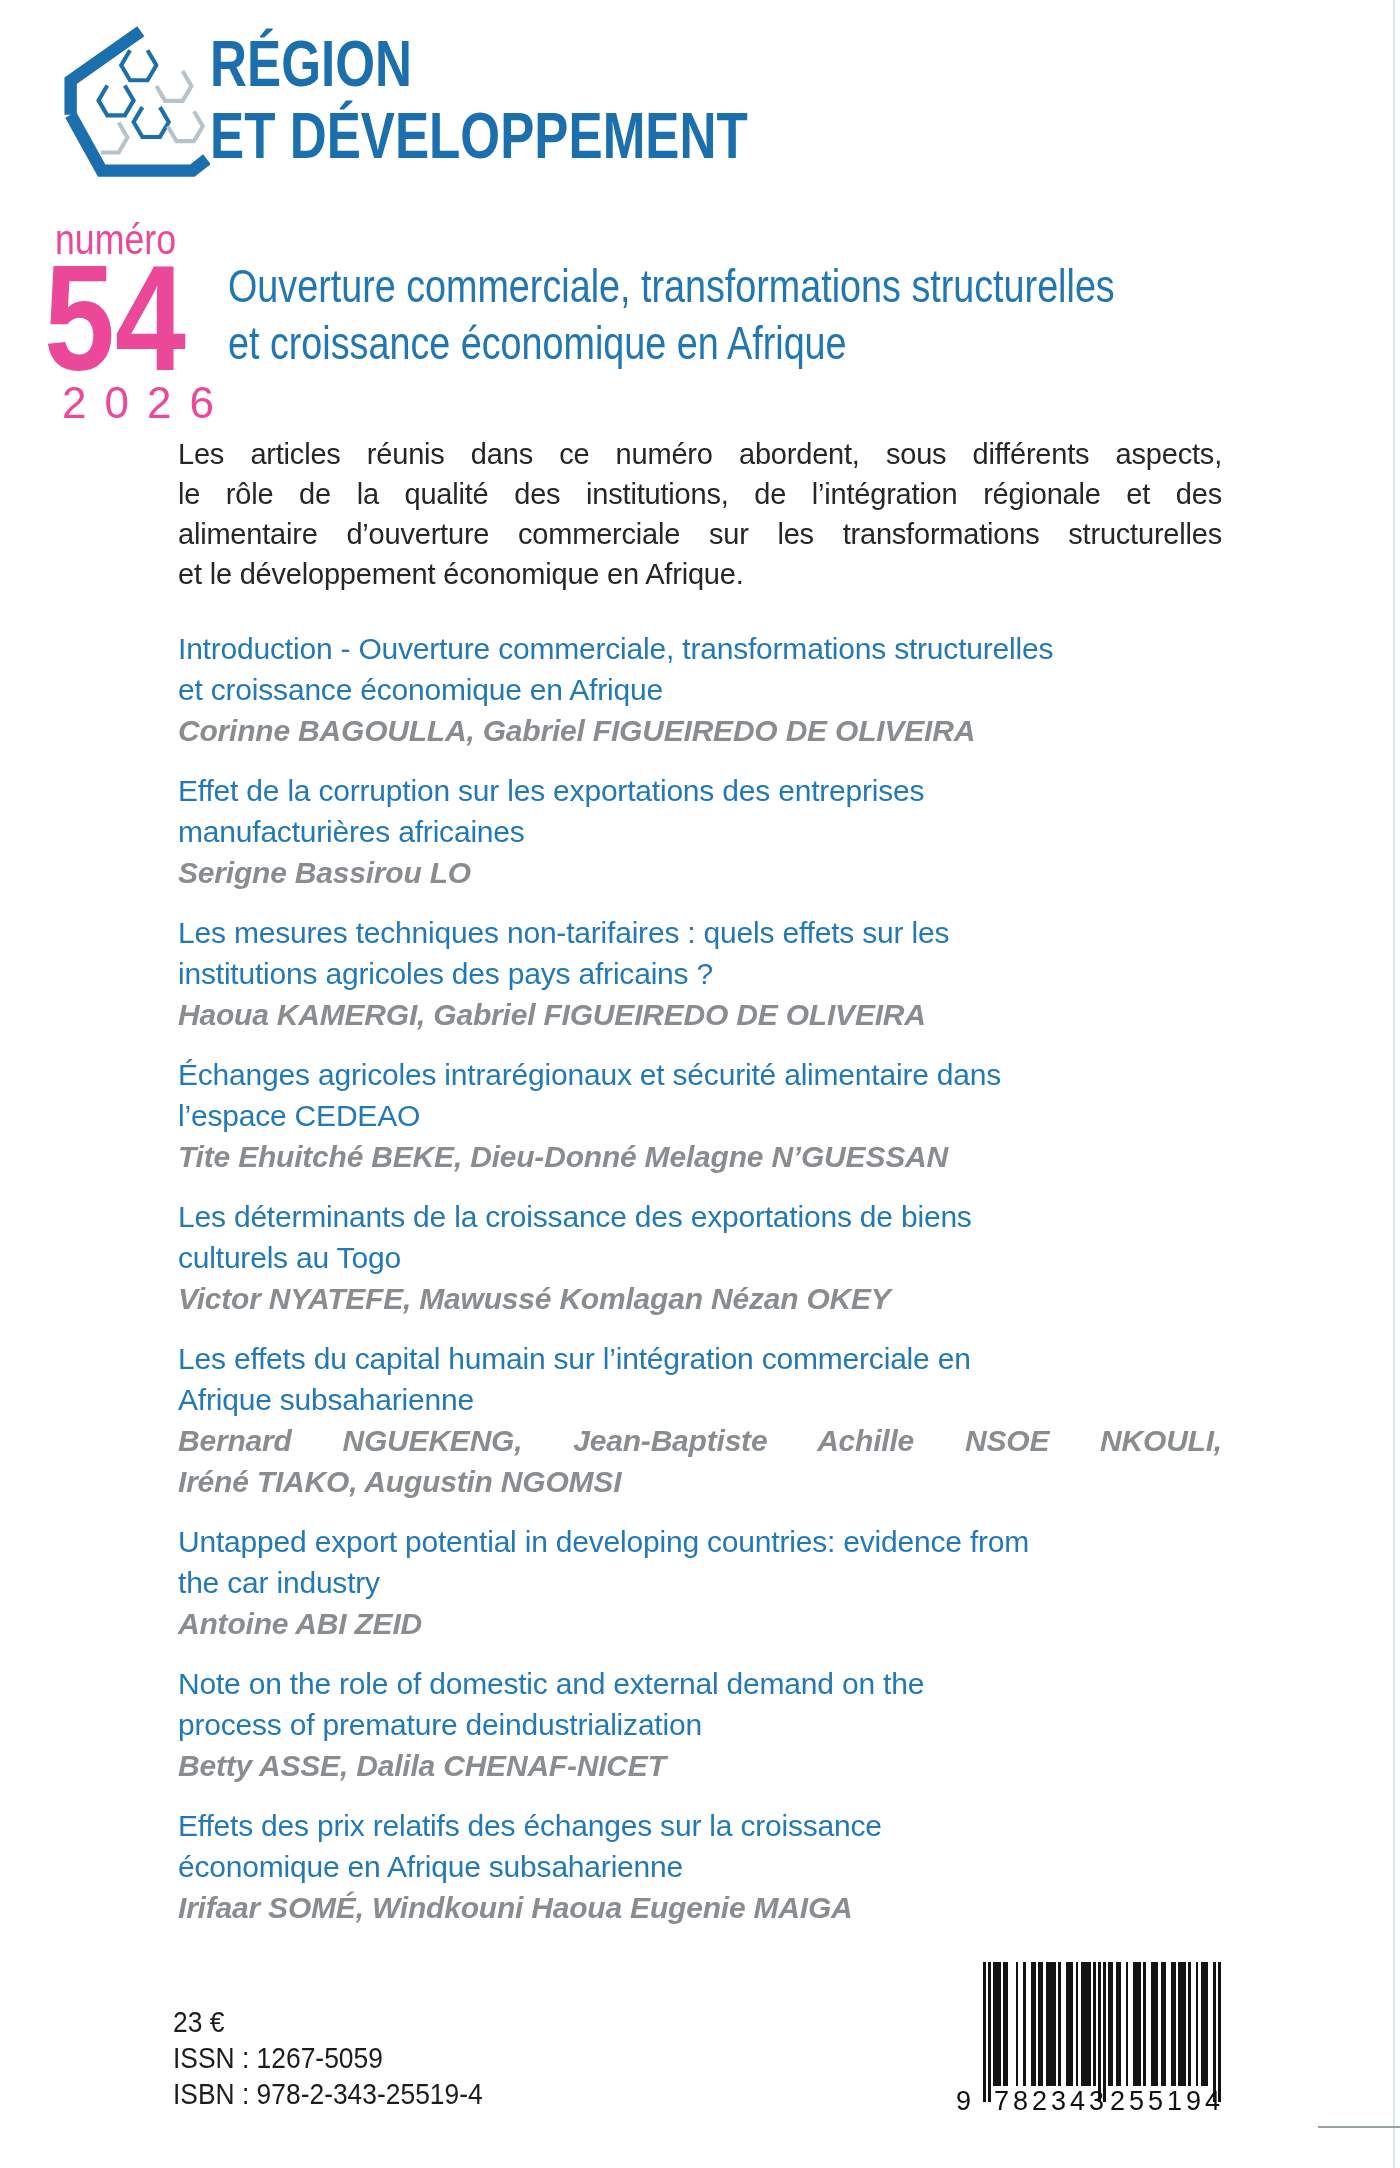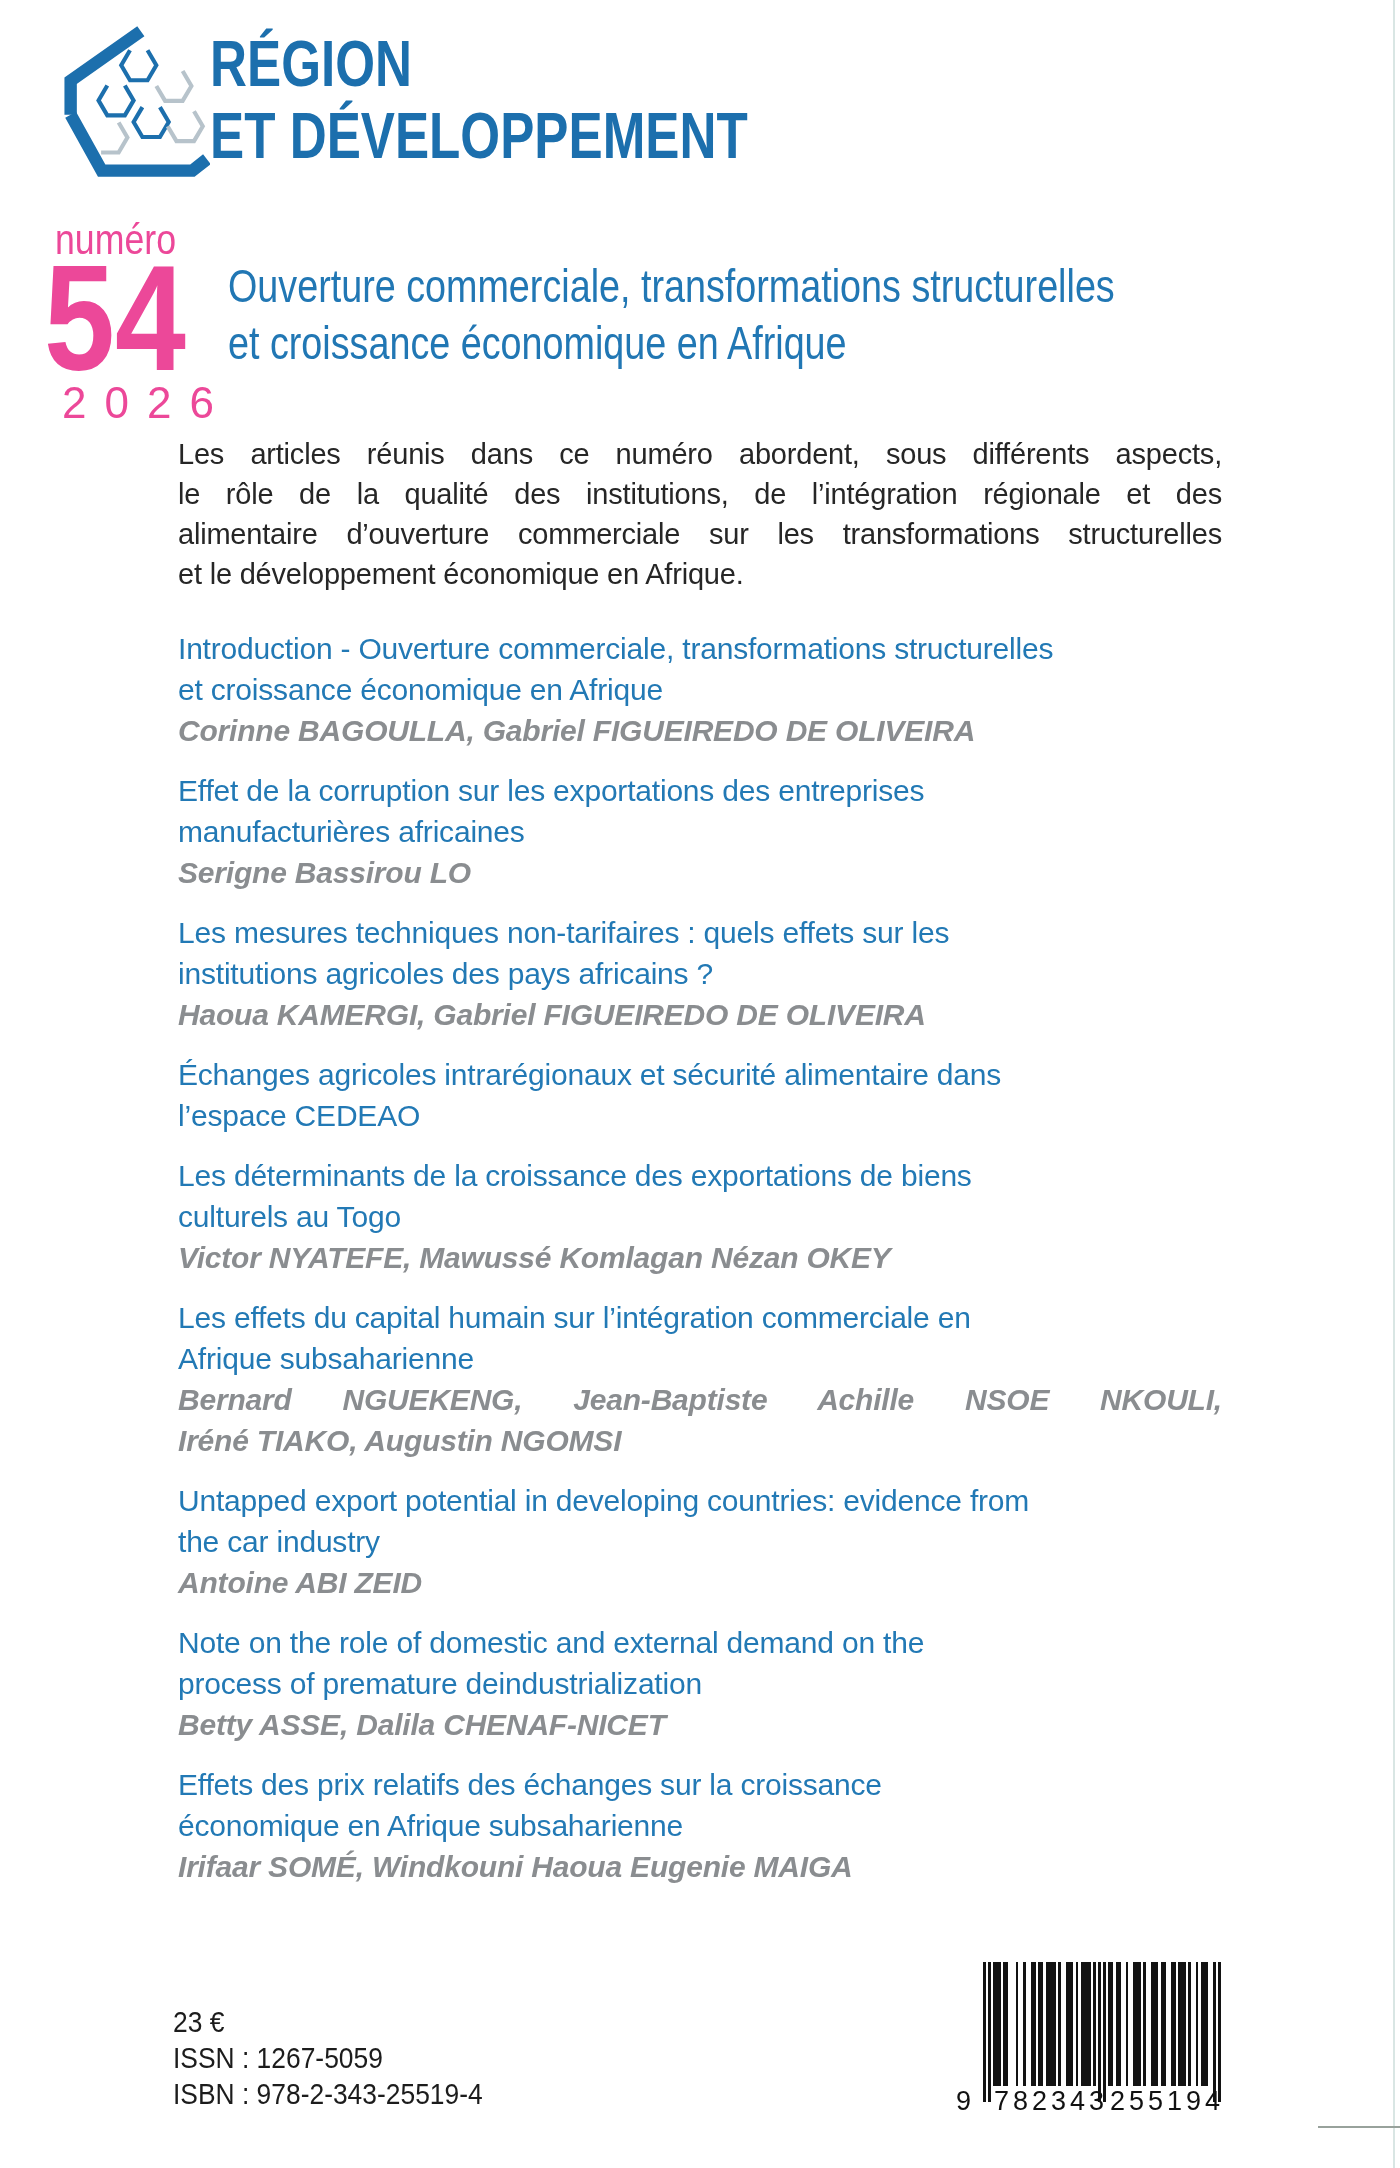--- a/index.html
+++ b/index.html
@@ -119,20 +119,23 @@
         </div>
       <div class="a-auth">
           <div>Haoua KAMERGI, Gabriel FIGUEIREDO DE OLIVEIRA</div>
         </div>
     </div>
 
     <div class="article">
       <div class="a-title">
           <div>Échanges agricoles intrarégionaux et sécurité alimentaire dans</div>
           <div>l’espace CEDEAO</div>
+        </div>
+      <div class="a-auth">
+          <div>Tite Ehuitché BEKE, Dieu-Donné Melagne N’GUESSAN</div>
         </div>
     </div>
 
     <div class="article">
       <div class="a-title">
           <div>Les déterminants de la croissance des exportations de biens</div>
           <div>culturels au Togo</div>
         </div>
       <div class="a-auth">
           <div>Victor NYATEFE, Mawussé Komlagan Nézan OKEY</div>

